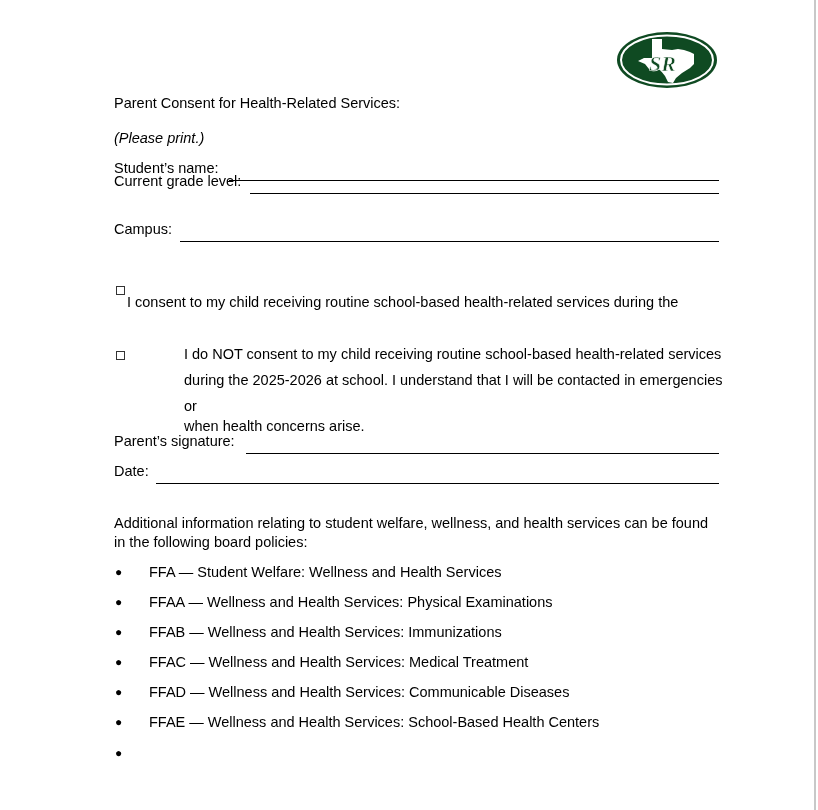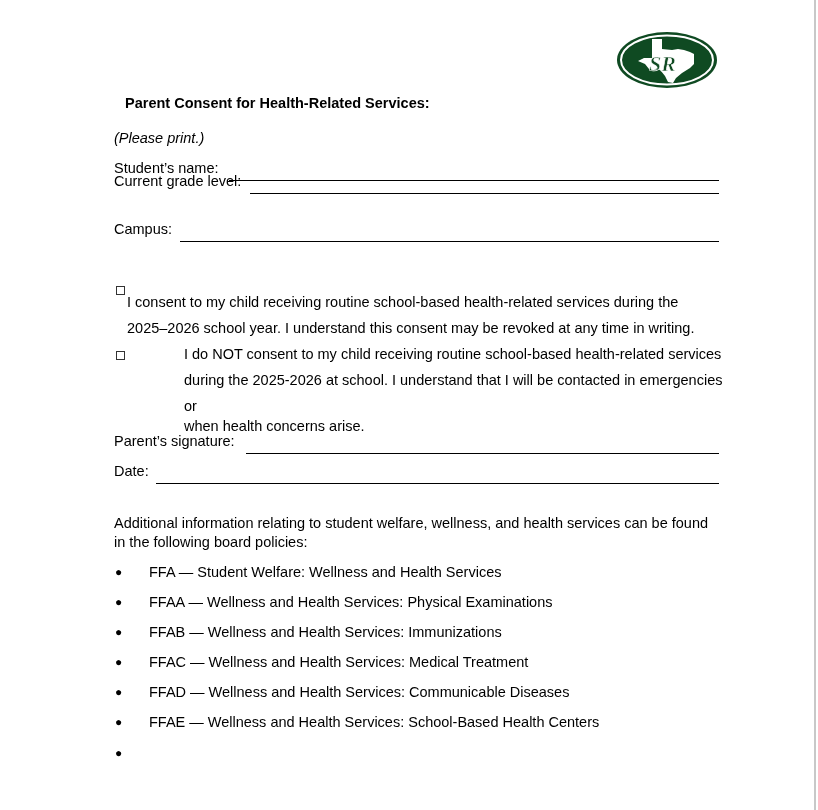--- a/index.html
+++ b/index.html
@@ -26,23 +26,23 @@
     }
     .logo {
       position: absolute;
       left: 616px;
       top: 31px;
       width: 102px;
       height: 58px;
     }
     .title {
       position: absolute;
-      left: 125px;
+      left: 114px;
       top: 95px;
-      font-weight: bold;
+      font-weight: normal;
       font-size: 14.5px;
     }
     .note {
       position: absolute;
       left: 114px;
       top: 130px;
       font-style: italic;
     }
     .field {
       position: absolute;
@@ -149,21 +149,20 @@
 </div>
 <div class="field" style="top:221px;">
   <span class="field-label">Campus:</span>
   <input class="field-line" style="margin-left: 8px;" type="text" value="">
 </div>
 
 <div class="option" style="top:282px;flex-direction:column;">
   <div class="checkbox"></div>
   <div class="option-text">
     <div>I consent to my child receiving routine school-based health-related services during the</div>
-    <div>2025–2026 school year. I understand this consent may be revoked at any time in writing.</div>
   </div>
 </div>
 
 <div class="option" style="top:347px;gap:46px;">
   <div class="checkbox"></div>
   <div class="option-text">
     <div>I do NOT consent to my child receiving routine school-based health-related services</div>
     <div style="line-height:26px;">during the 2025-2026 at school. I understand that I will be contacted in emergencies or</div>
     <div style="line-height:14px;">when health concerns arise.</div>
   </div>

